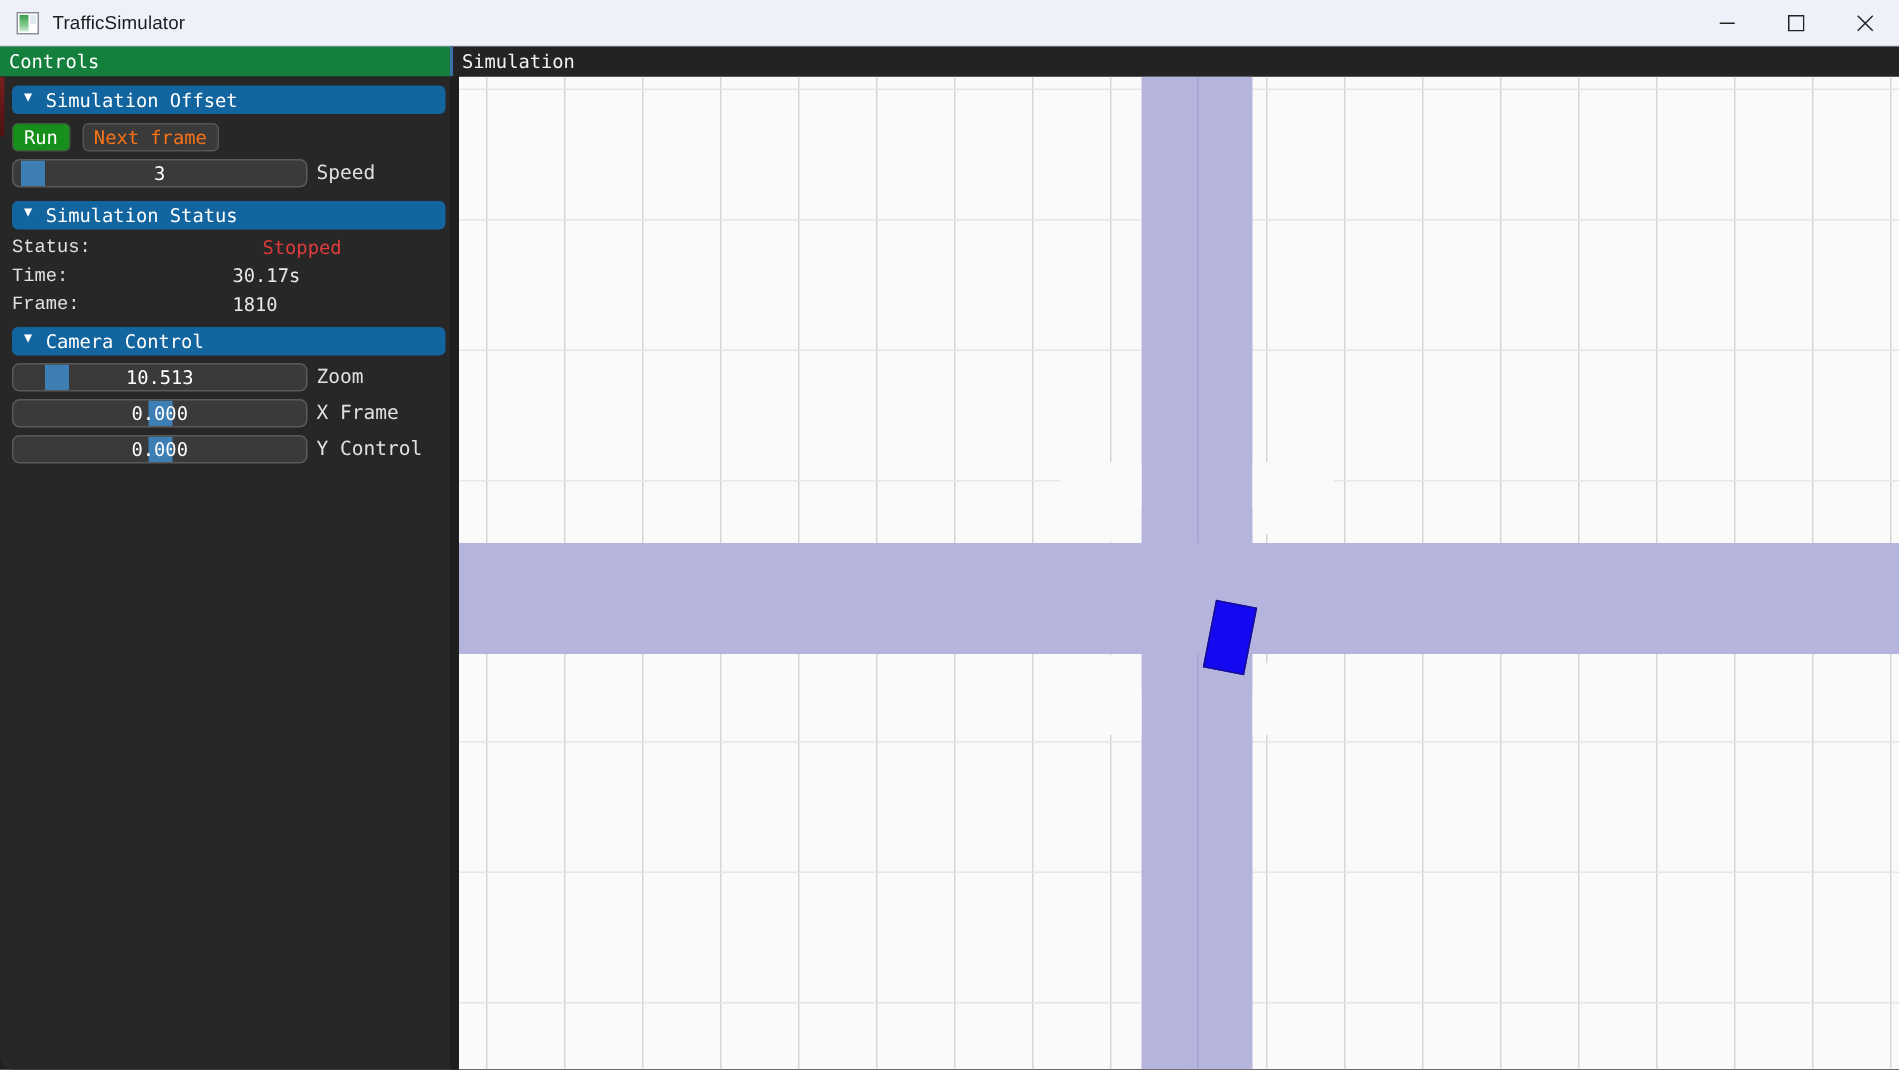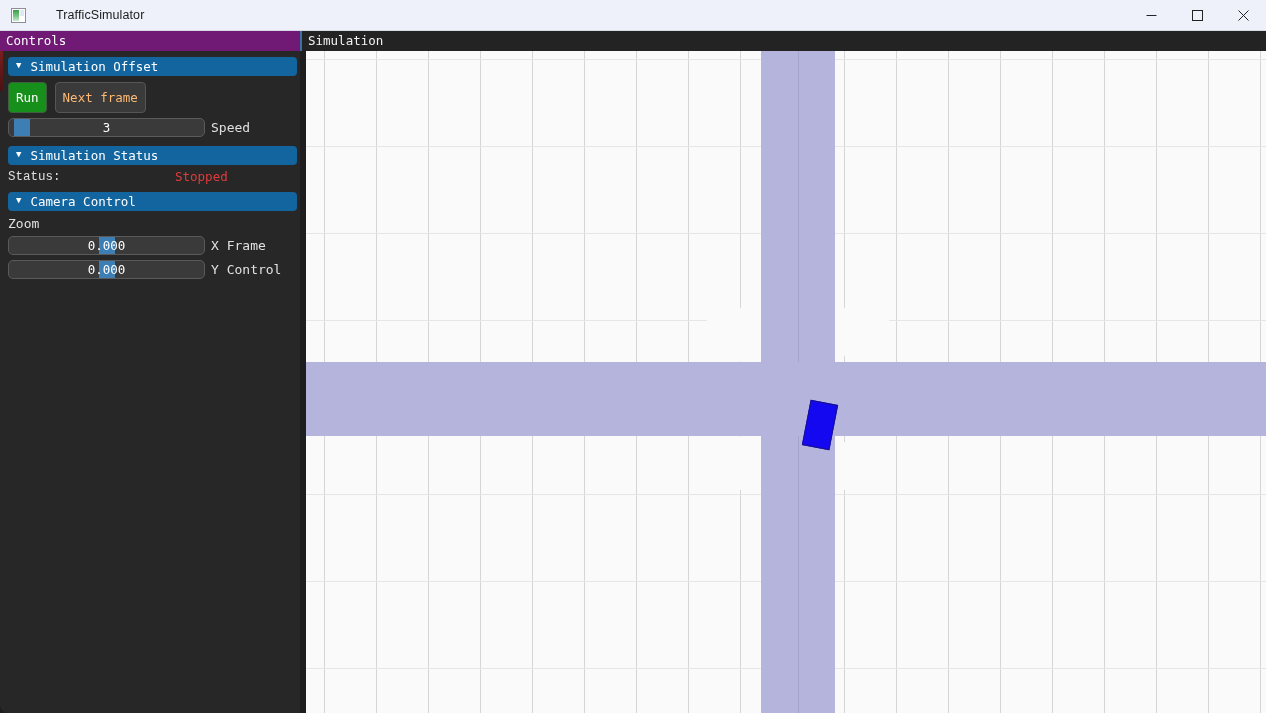--- a/index.html
+++ b/index.html
@@ -49,40 +49,39 @@
     position: absolute;
     left: 8px; top: 1px;
     width: 4px; height: 6px;
     background: #dfe9ef;
   }
   #app-title {
     font-family: "Liberation Sans", sans-serif;
     font-size: 12.5px;
     color: #1c1c1c;
     letter-spacing: 0.1px;
-    margin-left: 21px;
   }
   .wincontrol {
     width: 46px; height: 31px;
     display: flex;
     align-items: center;
     justify-content: center;
     font-family: "Liberation Sans", sans-serif;
     font-size: 12px;
     color: #222;
     user-select: none;
   }
   .wincontrol svg { display: block; }
 
   
   #controls-header {
     position: absolute;
     left: 0; top: 31px;
     width: 300px; height: 20px;
-    background: #701a75;
+    background: #15803d;
     color: #ffffff;
     font-size: 12.5px;
     line-height: 20px;
     padding-left: 6px;
     white-space: nowrap;
     overflow: hidden;
   }
   #sim-header {
     position: absolute;
     left: 300px; top: 31px;
@@ -133,38 +132,38 @@
     transform: translateY(-1px);
   }
 
   .btn-row {
     display: flex;
     align-items: center;
     gap: 8px;
     padding: 6px 0 0 8px;
   }
   .btn {
-    height: 31px;
+    height: 19px;
     border-radius: 4px;
     display: flex;
     align-items: center;
     justify-content: center;
     padding: 0 7px;
     font-size: 12.5px;
     white-space: nowrap;
     color: #ffffff;
   }
   .btn.green {
     background: #17901b;
     border: 1px solid #3f5f3f;
   }
   .btn.grey {
     background: #3a3a3a;
     border: 1px solid #555;
-    color: #fdba74;
+    color: #f97316;
   }
 
   .slider-row {
     display: flex;
     align-items: center;
     gap: 6px;
     padding: 5px 0 0 8px;
   }
   .slider {
     position: relative;
@@ -309,27 +308,39 @@
 
   <div class="panel-header" style="margin-top:9px">
     <span class="caret">▼</span>
     <span>Simulation Status</span>
   </div>
 
   <div class="status-row">
     <span class="status-key">Status:</span>
     <span class="status-val red">Stopped</span>
   </div>
+  <div class="status-row">
+    <span class="status-key">Time:</span>
+    <span class="status-val">30.17s</span>
+  </div>
+  <div class="status-row">
+    <span class="status-key">Frame:</span>
+    <span class="status-val">1810</span>
+  </div>
 
   <div class="panel-header" style="margin-top:8px">
     <span class="caret">▼</span>
     <span>Camera Control</span>
   </div>
 
   <div class="slider-row">
+    <div class="slider" id="zoom-slider" style="width:197px">
+      <div class="handle" id="zoom-handle" style="left: 21px;"></div>
+      <div class="val">10.513</div>
+    </div>
     <span class="slider-label">Zoom</span>
   </div>
 
   <div class="slider-row">
     <div class="slider" id="xoff-slider" style="width:197px">
       <div class="handle" id="xoff-handle" style="left: 90px;"></div>
       <div class="val">0.000</div>
     </div>
     <span class="slider-label">X Frame</span>
   </div>

